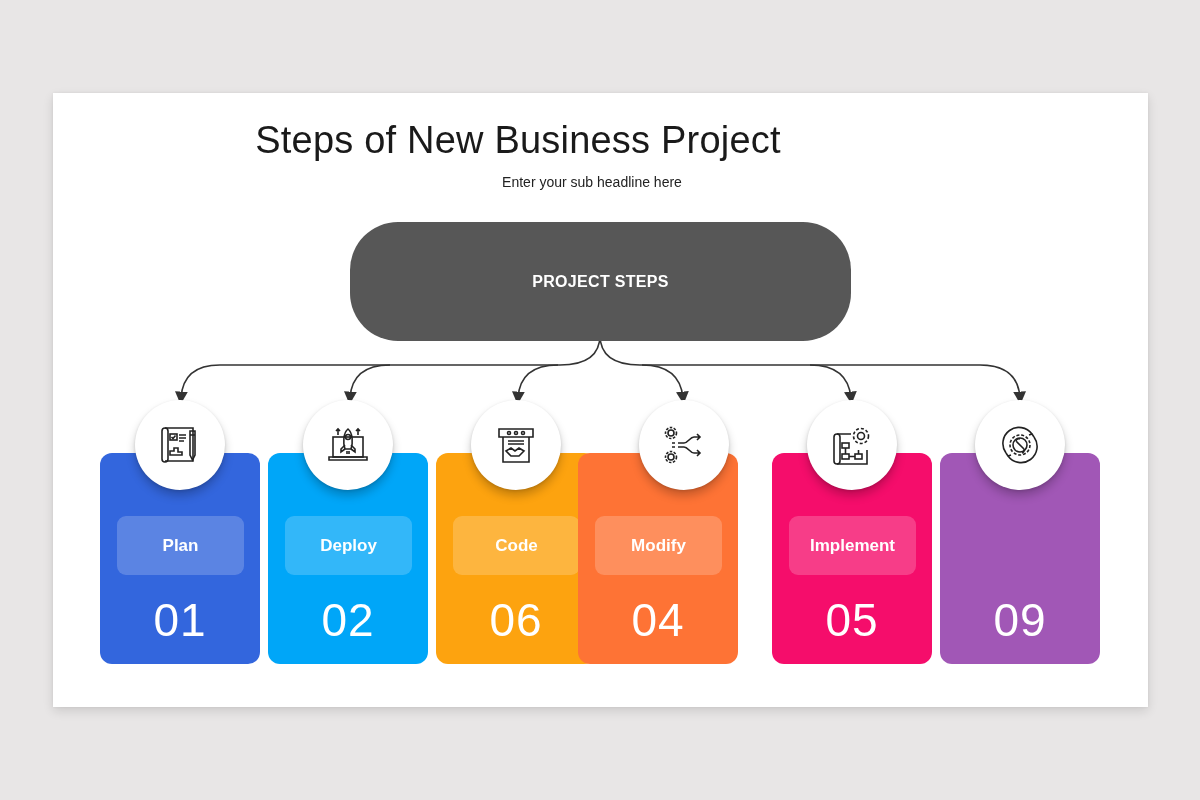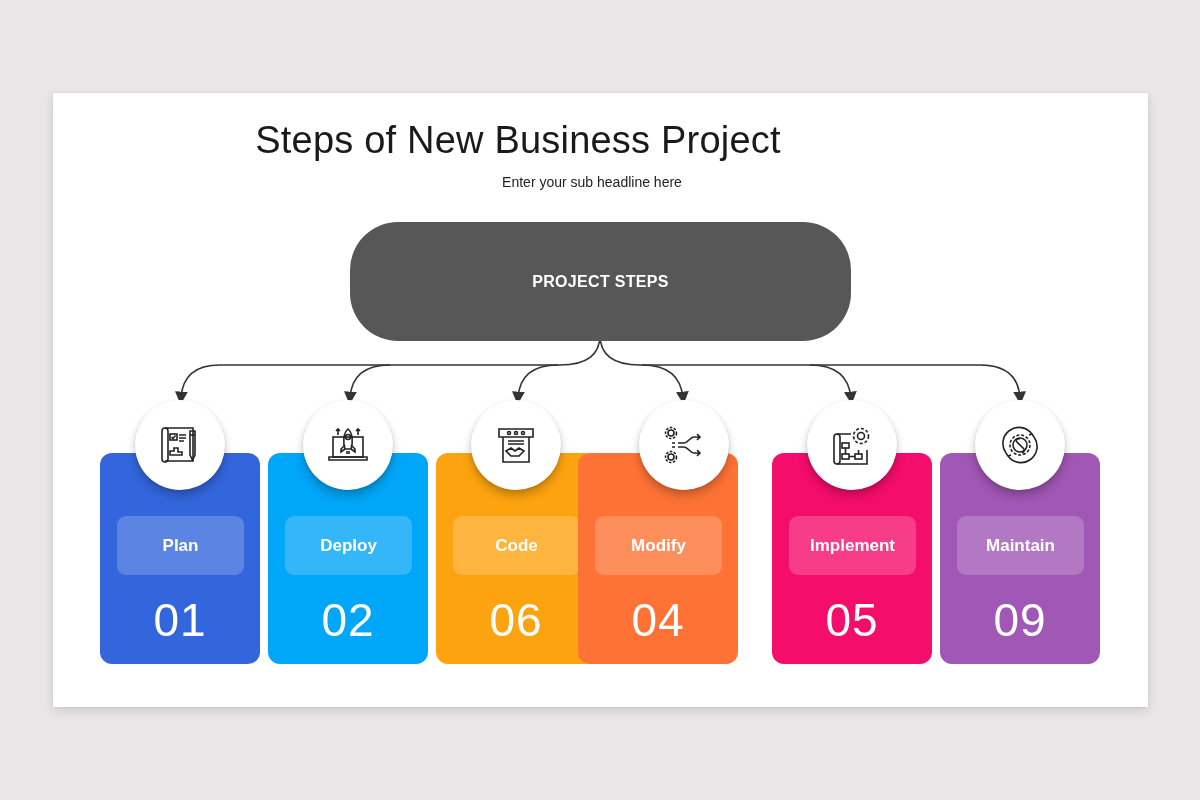--- a/index.html
+++ b/index.html
@@ -164,23 +164,20 @@
     <rect x="12" y="20" width="7" height="5"></rect>
     <rect x="12" y="31" width="7" height="5"></rect>
     <rect x="25" y="31" width="7" height="5"></rect>
     <path d="M15.5,25 v6 M19,33.5 h6 M28.5,31 v-4"></path>
     <circle cx="31" cy="13" r="3.5"></circle>
     <circle cx="31" cy="13" r="7.5" stroke-dasharray="3 2"></circle>
   </svg>
 </div>
 
 <div class="card" style="left:940px;background:#a157b6;">
-  <div class="label-box">
-      <span>Maintain</span>
-    </div>
   <div class="num">09</div>
 </div>
 <div class="badge" style="left:975px;">
   <svg viewBox="0 0 44 44" fill="none" stroke="#222" stroke-width="1.6">
     <path d="M8,30 a16,16 0 0 1 26,-19 M36,14 l-2,-3 l-3,1"></path>
     <path d="M36,14 a16,16 0 0 1 -26,19 M8,30 l2,3 l3,-1"></path>
     <circle cx="22" cy="22" r="10" stroke-dasharray="3 1.8"></circle>
     <circle cx="22" cy="22" r="7"></circle>
     <path d="M18,18 l8,8 M18,18 a3,3 0 0 1 4,-2 M26,26 a3,3 0 0 1 -2,4"></path>
   </svg>

